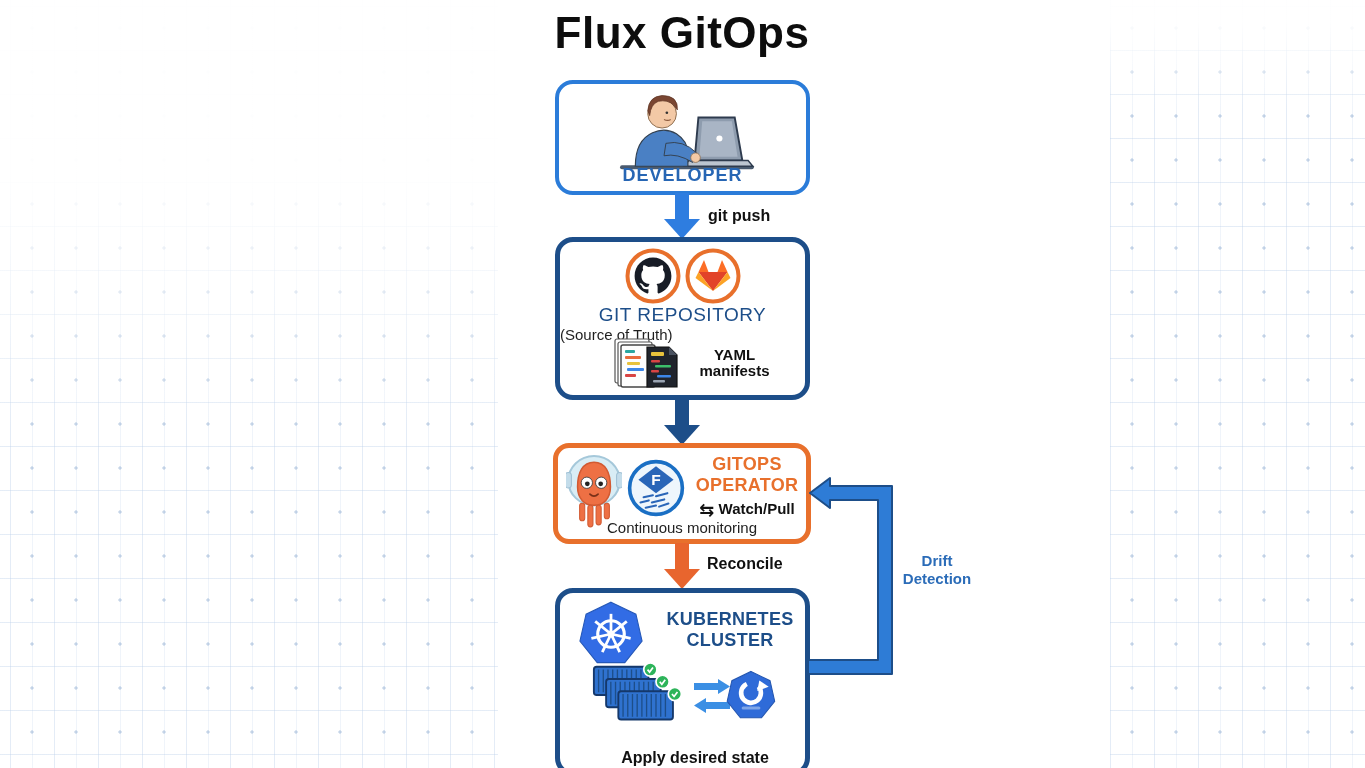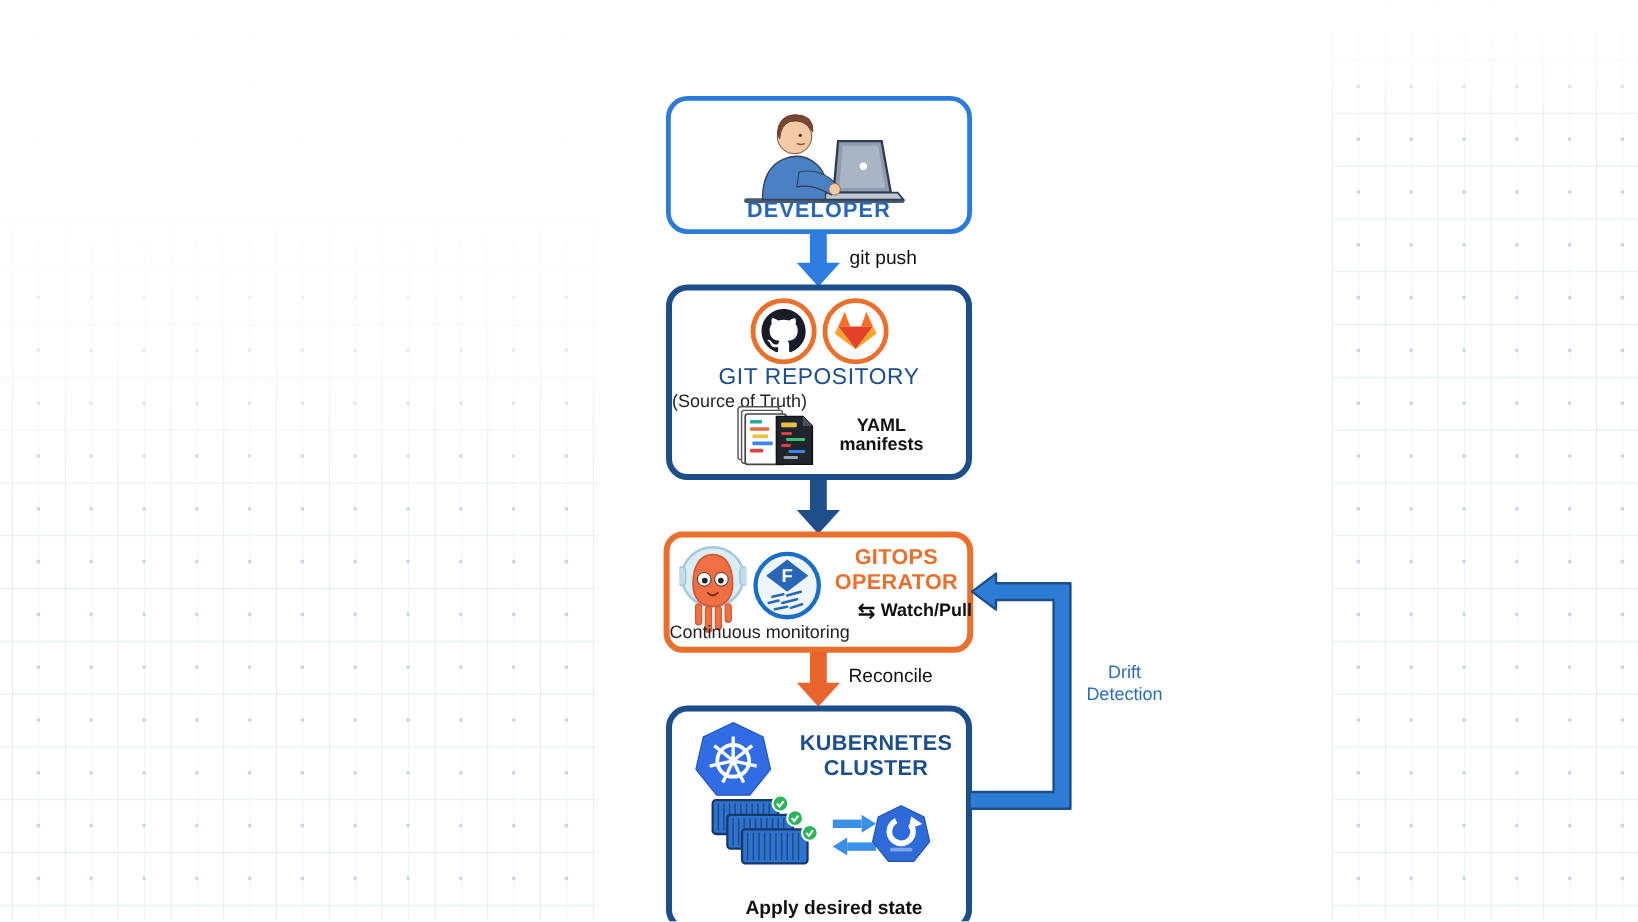--- a/index.html
+++ b/index.html
@@ -32,42 +32,43 @@
   .dev-label{position:absolute;left:0;right:0;bottom:5px;text-align:center;
     font-size:18px;font-weight:bold;color:#2766b4;letter-spacing:1px;}
   .repo-icons{position:absolute;left:0;right:0;top:5px;display:flex;justify-content:center;gap:2px;}
   .repo-title{position:absolute;left:0;right:0;top:62px;text-align:center;
     font-size:19px;font-weight:normal;color:#1d4e89;letter-spacing:0.5px;}
   .repo-subtitle{position:absolute;left:0;right:0;top:84px;font-size:15px;color:#1f1f1f;}
   .repo-artifact{position:absolute;left:0;right:0;bottom:6px;display:flex;justify-content:center;align-items:center;gap:8px;margin-left:24px;}
   .artifact-label{width:92px;text-align:center;font-size:15px;font-weight:bold;color:#111;line-height:1.05;}
   .op-title{position:absolute;left:126px;top:6px;width:126px;text-align:center;
     font-size:18px;font-weight:bold;color:#e8702c;line-height:1.15;letter-spacing:0.3px;}
-  .op-watch{position:absolute;left:126px;top:51px;width:126px;text-align:right;
+  .op-watch{position:absolute;left:126px;top:51px;width:126px;text-align:center;
     font-size:15px;font-weight:bold;color:#111;}
   .glyph{font-family:"DejaVu Sans",sans-serif;font-size:18px;vertical-align:-2px;}
-  .op-note{position:absolute;left:0;right:0;bottom:3px;font-size:15px;color:#222;}
+  .op-note{position:absolute;left:0;right:0;bottom:3px;text-align:center;font-size:15px;color:#222;}
   .k8s-title{position:absolute;left:95px;top:16px;width:150px;text-align:center;
     font-size:18px;font-weight:bold;color:#1d4e89;line-height:1.15;letter-spacing:0.3px;}
   .k8s-action{position:absolute;left:35px;right:10px;bottom:4px;text-align:center;
     font-size:16px;font-weight:bold;color:#111;}
-  .edge-label{position:absolute;font-size:16px;font-weight:normal;color:#101010;}
+  .edge-label{position:absolute;font-size:16px;font-weight:bold;color:#101010;}
   .lbl-gitpush{left:708px;top:207px;}
   .lbl-reconcile{left:707px;top:555px;}
   .lbl-drift{left:897px;top:552px;width:80px;text-align:center;color:#2b6cb8;font-size:15px;line-height:1.2;}
   svg{display:block;}
 </style>
 </head>
 <body>
 
 <div class="stage">
   <div class="center-mask"></div>
   <div class="left-fade"></div>
   <div class="right-fade"></div>
 
+  <div class="abs page-title">Flux GitOps</div>
 
   <div class="node developer">
     <div class="dev-art">
       <svg width="165" height="86" viewBox="0 0 165 90">
         <rect x="14" y="83" width="140" height="4" rx="2" fill="#4a5a6e"></rect>
         <polygon points="96,33 134,33 142,78 92,78" fill="#8e9cae" stroke="#2e3b4e" stroke-width="2"></polygon>
         <polygon points="100,37 131,37 137,74 97,74" fill="#a9b5c5"></polygon>
         <circle cx="118" cy="55" r="3.2" fill="#fff"></circle>
         <polygon points="86,78 148,78 153,84 81,84" fill="#bcc5d0" stroke="#2e3b4e" stroke-width="1.5"></polygon>
         <path d="M30,84 Q30,57 48,49 Q61,43 73,50 Q85,58 85,70 L85,84 Z" fill="#4a80c4" stroke="#33404f" stroke-width="1.2"></path>

